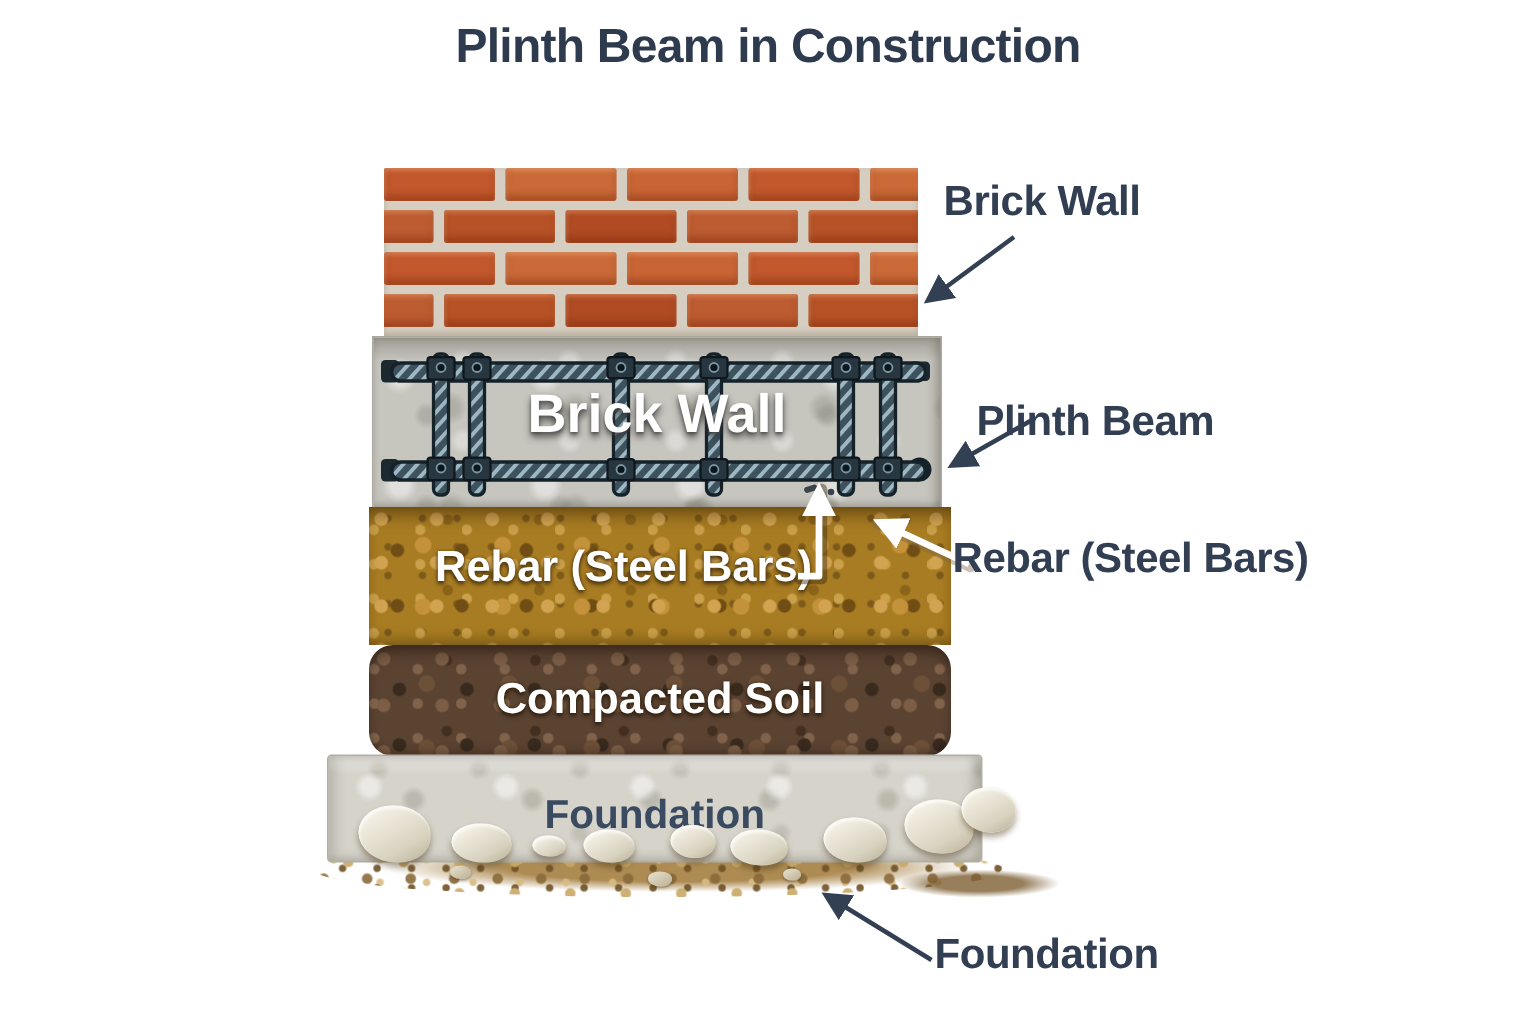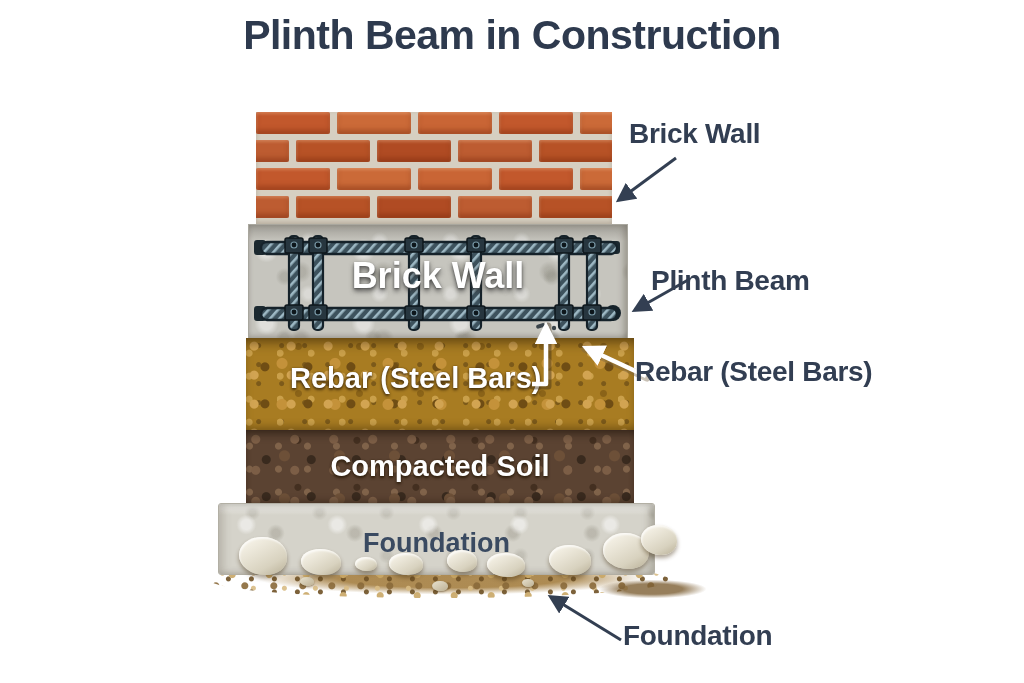--- a/index.html
+++ b/index.html
@@ -4,21 +4,21 @@
 <style>
   html,body{margin:0;padding:0;background:#ffffff;}
   .stage{
     position:relative; width:1024px; height:683px; overflow:hidden;
     background:#ffffff;
     font-family:"Liberation Sans", sans-serif;
   }
   
   .title{
     position:absolute; top:12px; left:0; width:100%;
-    text-align:center; font-size:41px; font-weight:bold;
+    text-align:center; font-size:32px; font-weight:bold;
     color:#2e3a4e; letter-spacing:-0.5px;
   }
   
   .brick-wall{
     position:absolute; left:256px; top:112px; width:356px; height:112px;
     background:#d6cfc1; overflow:hidden;
     box-shadow:inset 0 -2px 4px rgba(90,70,50,.25);
   }
   .brick-row{display:flex; gap:7px; margin-bottom:6px; height:22px;}
   .brick{
@@ -66,20 +66,21 @@
     position:absolute; left:246px; top:430px; width:388px; height:74px;
     background-color:#5b4332;
     background-image:
       radial-gradient(circle at 25% 30%, #7c5e46 0 4px, transparent 5px),
       radial-gradient(circle at 70% 60%, #6d5038 0 5px, transparent 6px),
       radial-gradient(circle at 45% 80%, #392a1e 0 4px, transparent 5px),
       radial-gradient(circle at 88% 22%, #432f20 0 3px, transparent 4px),
       radial-gradient(circle at 12% 70%, #80634a 0 3px, transparent 4px);
     background-size:39px 31px,55px 43px,45px 37px,59px 47px,29px 23px;
     box-shadow:inset 0 8px 10px -5px rgba(20,12,5,.6), inset 0 -6px 8px -5px rgba(20,12,5,.5);
+    border-radius:16px;
   }
   .soil-label{
     position:absolute; left:0; top:20px; width:100%; text-align:center;
     font-size:29px; font-weight:bold; color:#ffffff;
     text-shadow:0 2px 3px rgba(40,26,8,.9), 0 0 2px rgba(40,26,8,.6);
   }
   .rebar-inline-label{
     position:absolute; left:290px; top:362px;
     font-size:29px; font-weight:bold; color:#ffffff;
     text-shadow:0 2px 3px rgba(60,40,10,.9), 0 0 2px rgba(60,40,10,.6);

